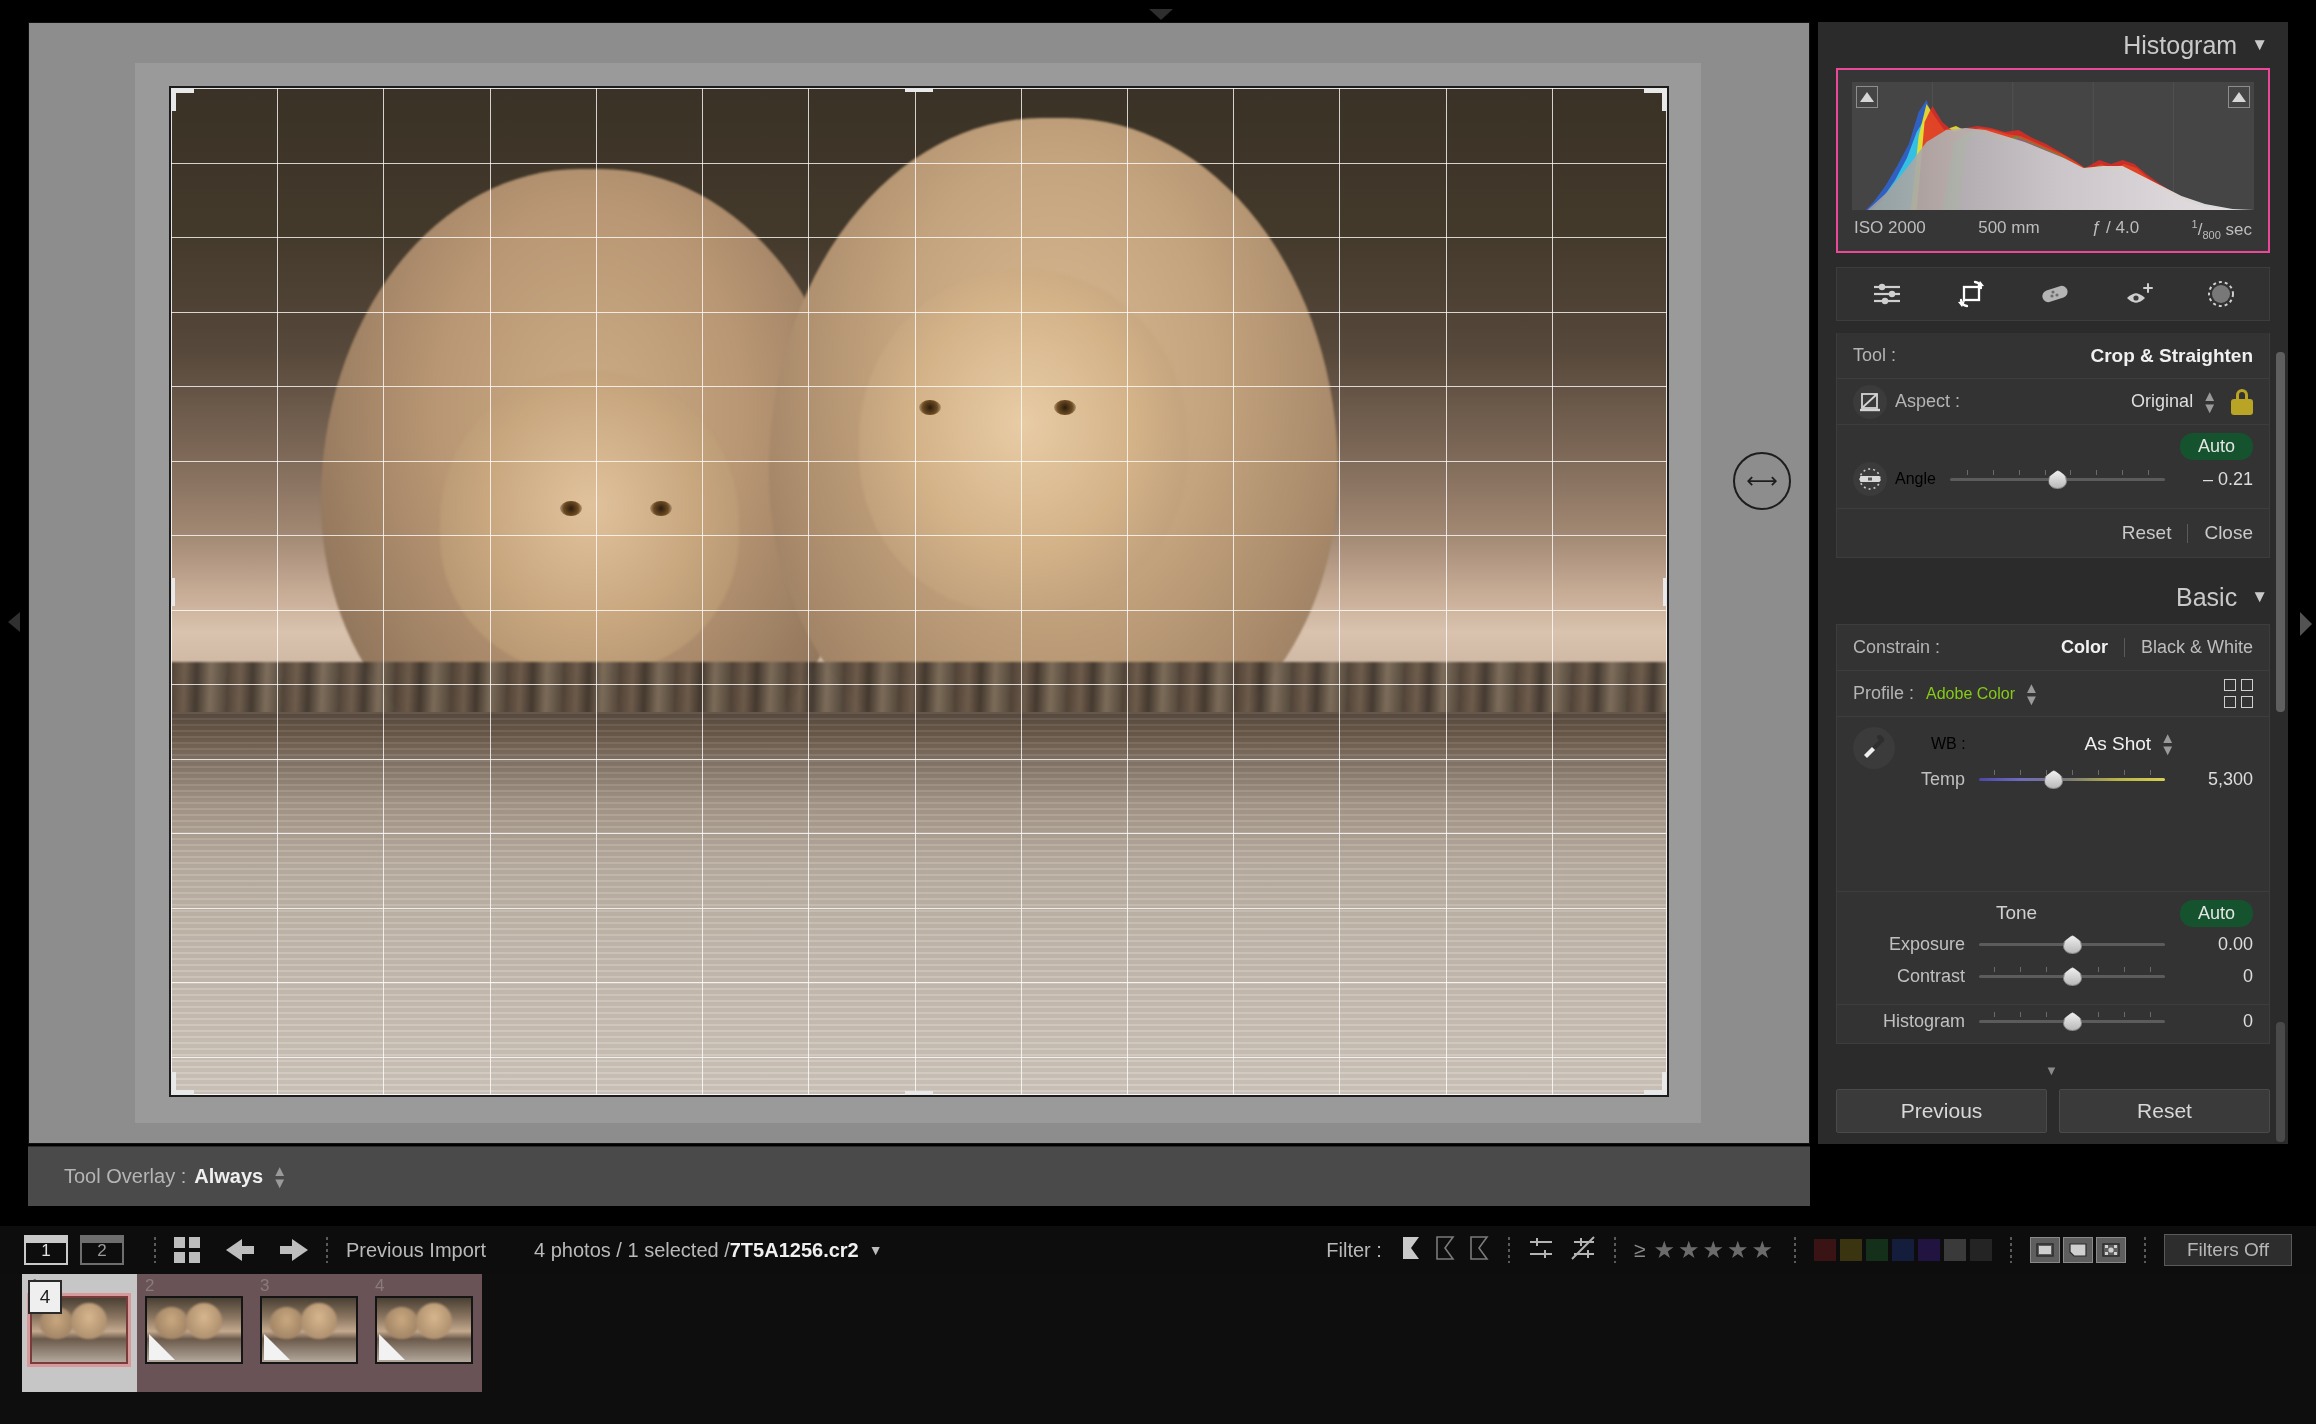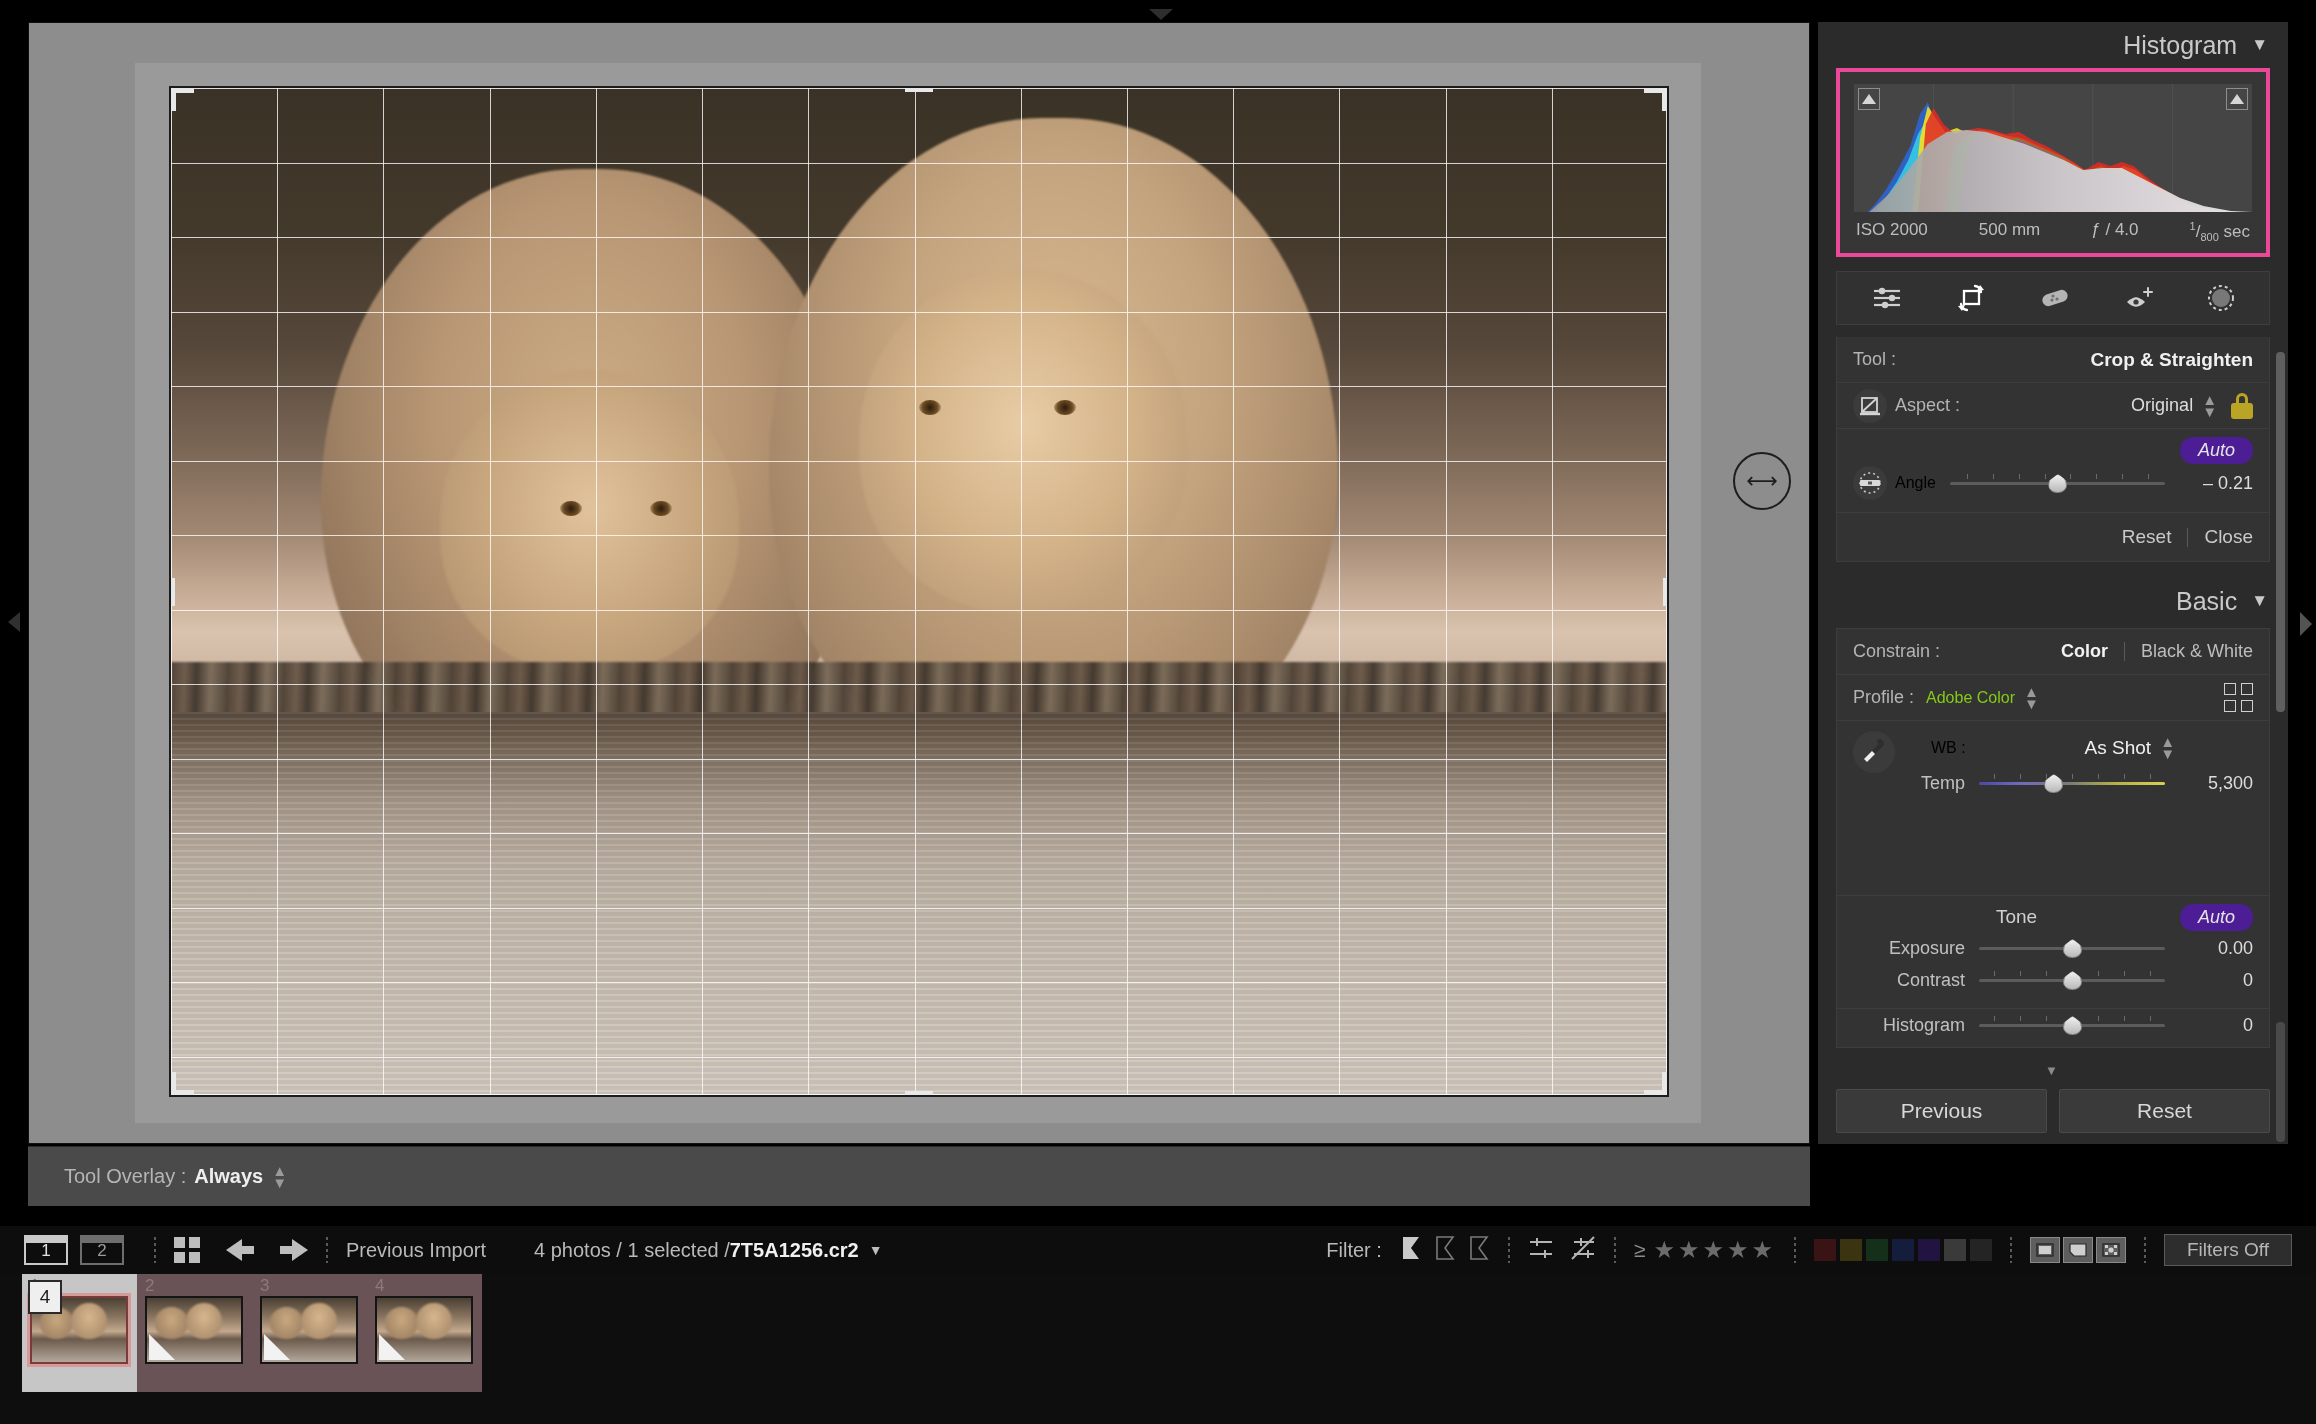--- a/index.html
+++ b/index.html
@@ -146,21 +146,21 @@
   .right-panel {
     position:absolute; left:1818px; top:22px; width:470px; height:1122px;
     background:#2b2b2b;
   }
   .panel-header {
     height:46px; display:flex; align-items:center; justify-content:flex-end;
     padding-right:20px; color:#c9c9c9; font-size:25px; gap:14px;
   }
   .panel-header .tri { font-size:17px; color:#c9c9c9; }
 
-  .hist-box { margin:0 18px; background:#363636; border:4px solid #ec4899; }
+  .hist-box { margin:0 18px; background:#363636; border:2px solid #ec4899; }
   .hist-canvas { position:relative; height:128px; margin:12px 14px 4px; background:#454545; overflow:hidden; }
   .hist-corner {
     position:absolute; top:4px; width:22px; height:22px; border:1px solid #8d8d8d;
     display:flex; align-items:center; justify-content:center;
   }
   .hist-corner.l { left:4px; } .hist-corner.r { right:4px; }
   .hist-corner i {
     width:0;height:0;border-left:7px solid transparent;border-right:7px solid transparent;
     border-bottom:10px solid #d6d6d6; display:block;
   }
@@ -195,21 +195,21 @@
     width:34px; height:34px; border-radius:50%; background:#3b3b3b;
     display:flex; align-items:center; justify-content:center; margin-right:8px;
   }
   .lock { width:22px; height:26px; position:relative; }
   .lock .body { position:absolute; bottom:0; width:22px; height:16px; background:#b9a426; border-radius:3px; }
   .lock .shackle {
     position:absolute; top:0; left:5px; width:12px; height:11px;
     border:3px solid #b9a426; border-bottom:none; border-radius:7px 7px 0 0;
   }
   .auto-pill {
-    background:#4c1d95; border-radius:13px; padding:3px 18px; color:#e4e4e4; font-size:18px;font-style:italic;
+    background:#14532d; border-radius:13px; padding:3px 18px; color:#e4e4e4; font-size:18px;
   }
   .slider { position:relative; flex:1; height:20px; margin:0 14px; }
   .slider .track {
     position:absolute; top:9px; left:0; right:0; height:3px; background:#5c5c5c; border-radius:2px;
   }
   .slider .track.temp { background:linear-gradient(90deg,#4b48a8 0%,#6e6bbd 22%,#7a7a76 48%,#b8b249 74%,#d7cf52 100%); }
   .slider .track.tint { background:linear-gradient(90deg,#4da24d 0%,#7a9a6a 30%,#8c8c8c 46%,#a763a7 74%,#c25cc2 100%); }
   .slider .ticks { position:absolute; top:1px; left:0; right:0; height:6px; }
   .slider .ticks i { position:absolute; top:0; width:1px; height:5px; background:#6a6a6a; }
   .slider .knob {

